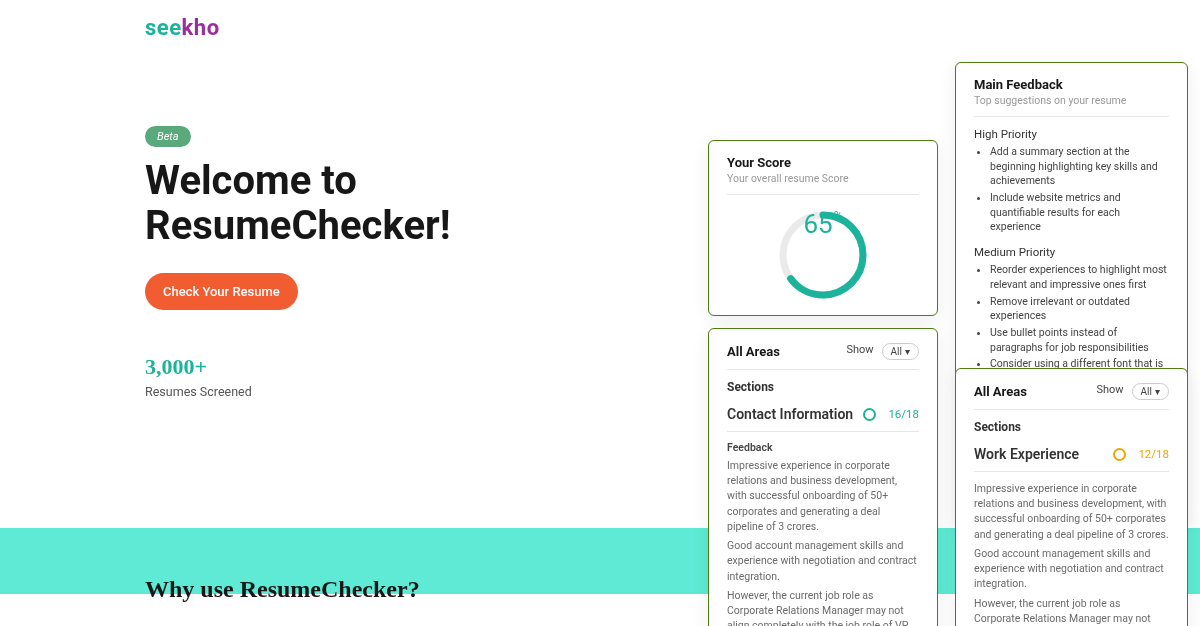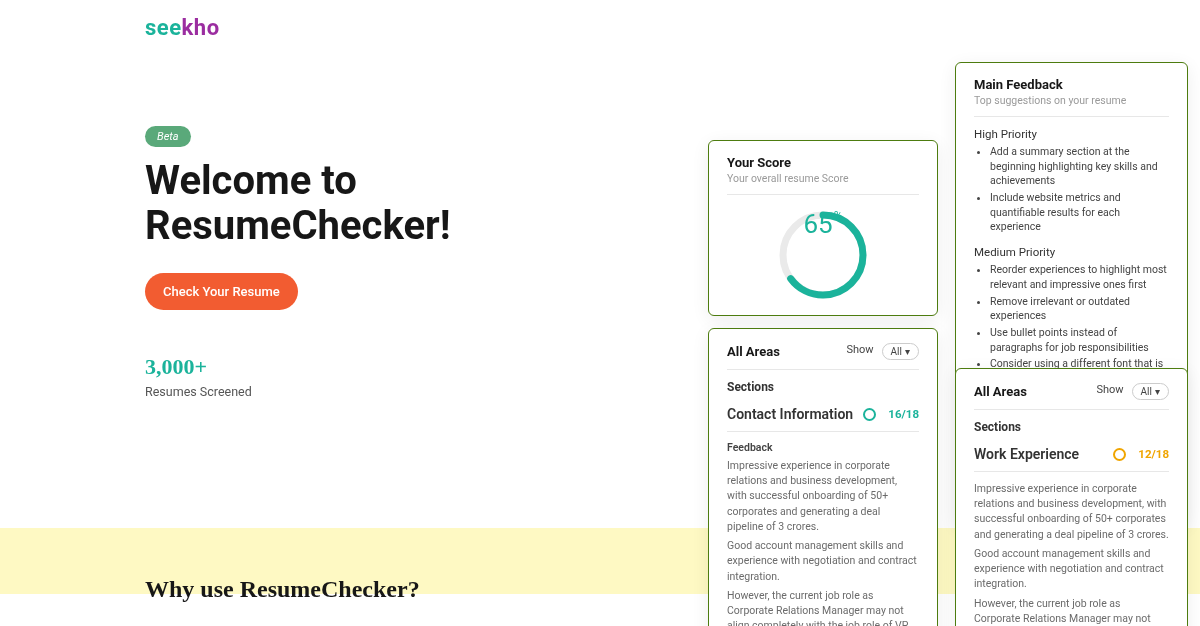--- a/index.html
+++ b/index.html
@@ -18,39 +18,39 @@
 .logo .l2{color:#9b2da0}
 .logo .l3{color:#9b2da0}
 .hero{position:relative;padding:70px 0 0 145px}
 .badge{display:inline-block;background:var(--green-badge);color:#fff;font-size:11px;padding:4px 12px;border-radius:11px;font-style:italic}
 h1{font-family:Georgia,"Times New Roman",serif;font-weight:700;font-size:40px;line-height:1.12;color:var(--text);margin-top:12px}
 .subhead{font-size:14px;color:#333;line-height:1.6;margin-top:16px;max-width:360px}
 .cta{display:inline-block;margin-top:24px;background:var(--orange);color:#fff;font-size:13px;font-weight:500;padding:11px 18px;border:none;border-radius:20px;cursor:pointer}
 .stats{display:flex;gap:80px;margin-top:44px}
 .stat-val{font-family:Georgia,"Times New Roman",serif;color:var(--teal);font-size:22px;font-weight:700}
 .stat-lbl{font-size:12.5px;color:#555;margin-top:4px}
-.second{position:absolute;left:0;top:528px;width:1200px;height:66px;background:#fef9c3}
+.second{position:absolute;left:0;top:528px;width:1200px;height:66px;background:#5eead4}
 .second h2{font-family:Georgia,"Times New Roman",serif;font-size:24px;font-weight:700;color:var(--text);padding:48px 0 0 145px}
 
 .card{position:absolute;background:#fff;border:1px solid #4d7c0f;border-radius:6px;box-shadow:0 4px 18px rgba(0,0,0,0.07);padding:14px 18px;font-size:11px;color:#333}
 .card h3{font-size:13px;font-weight:700;color:var(--text)}
 .card .sub{font-size:10.5px;color:#9a9a9a;margin-top:2px}
 .card hr{border:none;border-top:1px solid #e7e7e7;margin:9px 0}
 .gauge-wrap{display:flex;justify-content:center;margin-top:14px}
 .gauge{position:relative;width:92px;height:92px}
 .gauge svg{transform:rotate(-90deg)}
 .gauge-txt{position:absolute;inset:0;display:flex;align-items:flex-start;justify-content:center;font-size:26px;font-weight:400;color:var(--teal)}
 .gauge-txt small{font-size:12px;margin-left:1px}
 .areas-head{display:flex;align-items:center;justify-content:space-between}
 .areas-head .right{display:flex;gap:8px;font-size:11px;color:#444}
 .pill{border:1px solid #ccc;border-radius:10px;padding:2px 8px;font-size:10px;display:flex;align-items:center;gap:3px}
 .sec-title{font-size:12px;font-weight:700;margin-top:10px}
 .sec-row{display:flex;align-items:center;justify-content:space-between;margin-top:12px}
 .sec-name{font-size:14px;font-weight:600}
-.sec-score{display:flex;align-items:center;gap:12px;font-size:11.5px;font-weight:700}
+.sec-score{display:flex;align-items:center;gap:12px;font-size:11.5px;font-weight:400}
 .sec-score.good{color:var(--teal)}
 .sec-score.warn{color:var(--warn)}
 .ring{display:inline-block;width:13px;height:13px;border-radius:50%}
 .ring.good{border:2px solid var(--teal)}
 .ring.warn{border:2px solid var(--warn)}
 .fb-label{font-size:10.5px;font-weight:600;color:#444}
 .fb-text{font-size:10.5px;color:var(--gray-txt);line-height:1.45;margin-top:4px}
 ul.fb{list-style:disc;padding-left:16px;margin-top:4px}
 ul.fb li{font-size:10.5px;color:#444;line-height:1.4;margin-bottom:2px}
 .prio{font-size:11.5px;font-weight:400;margin-top:10px}

